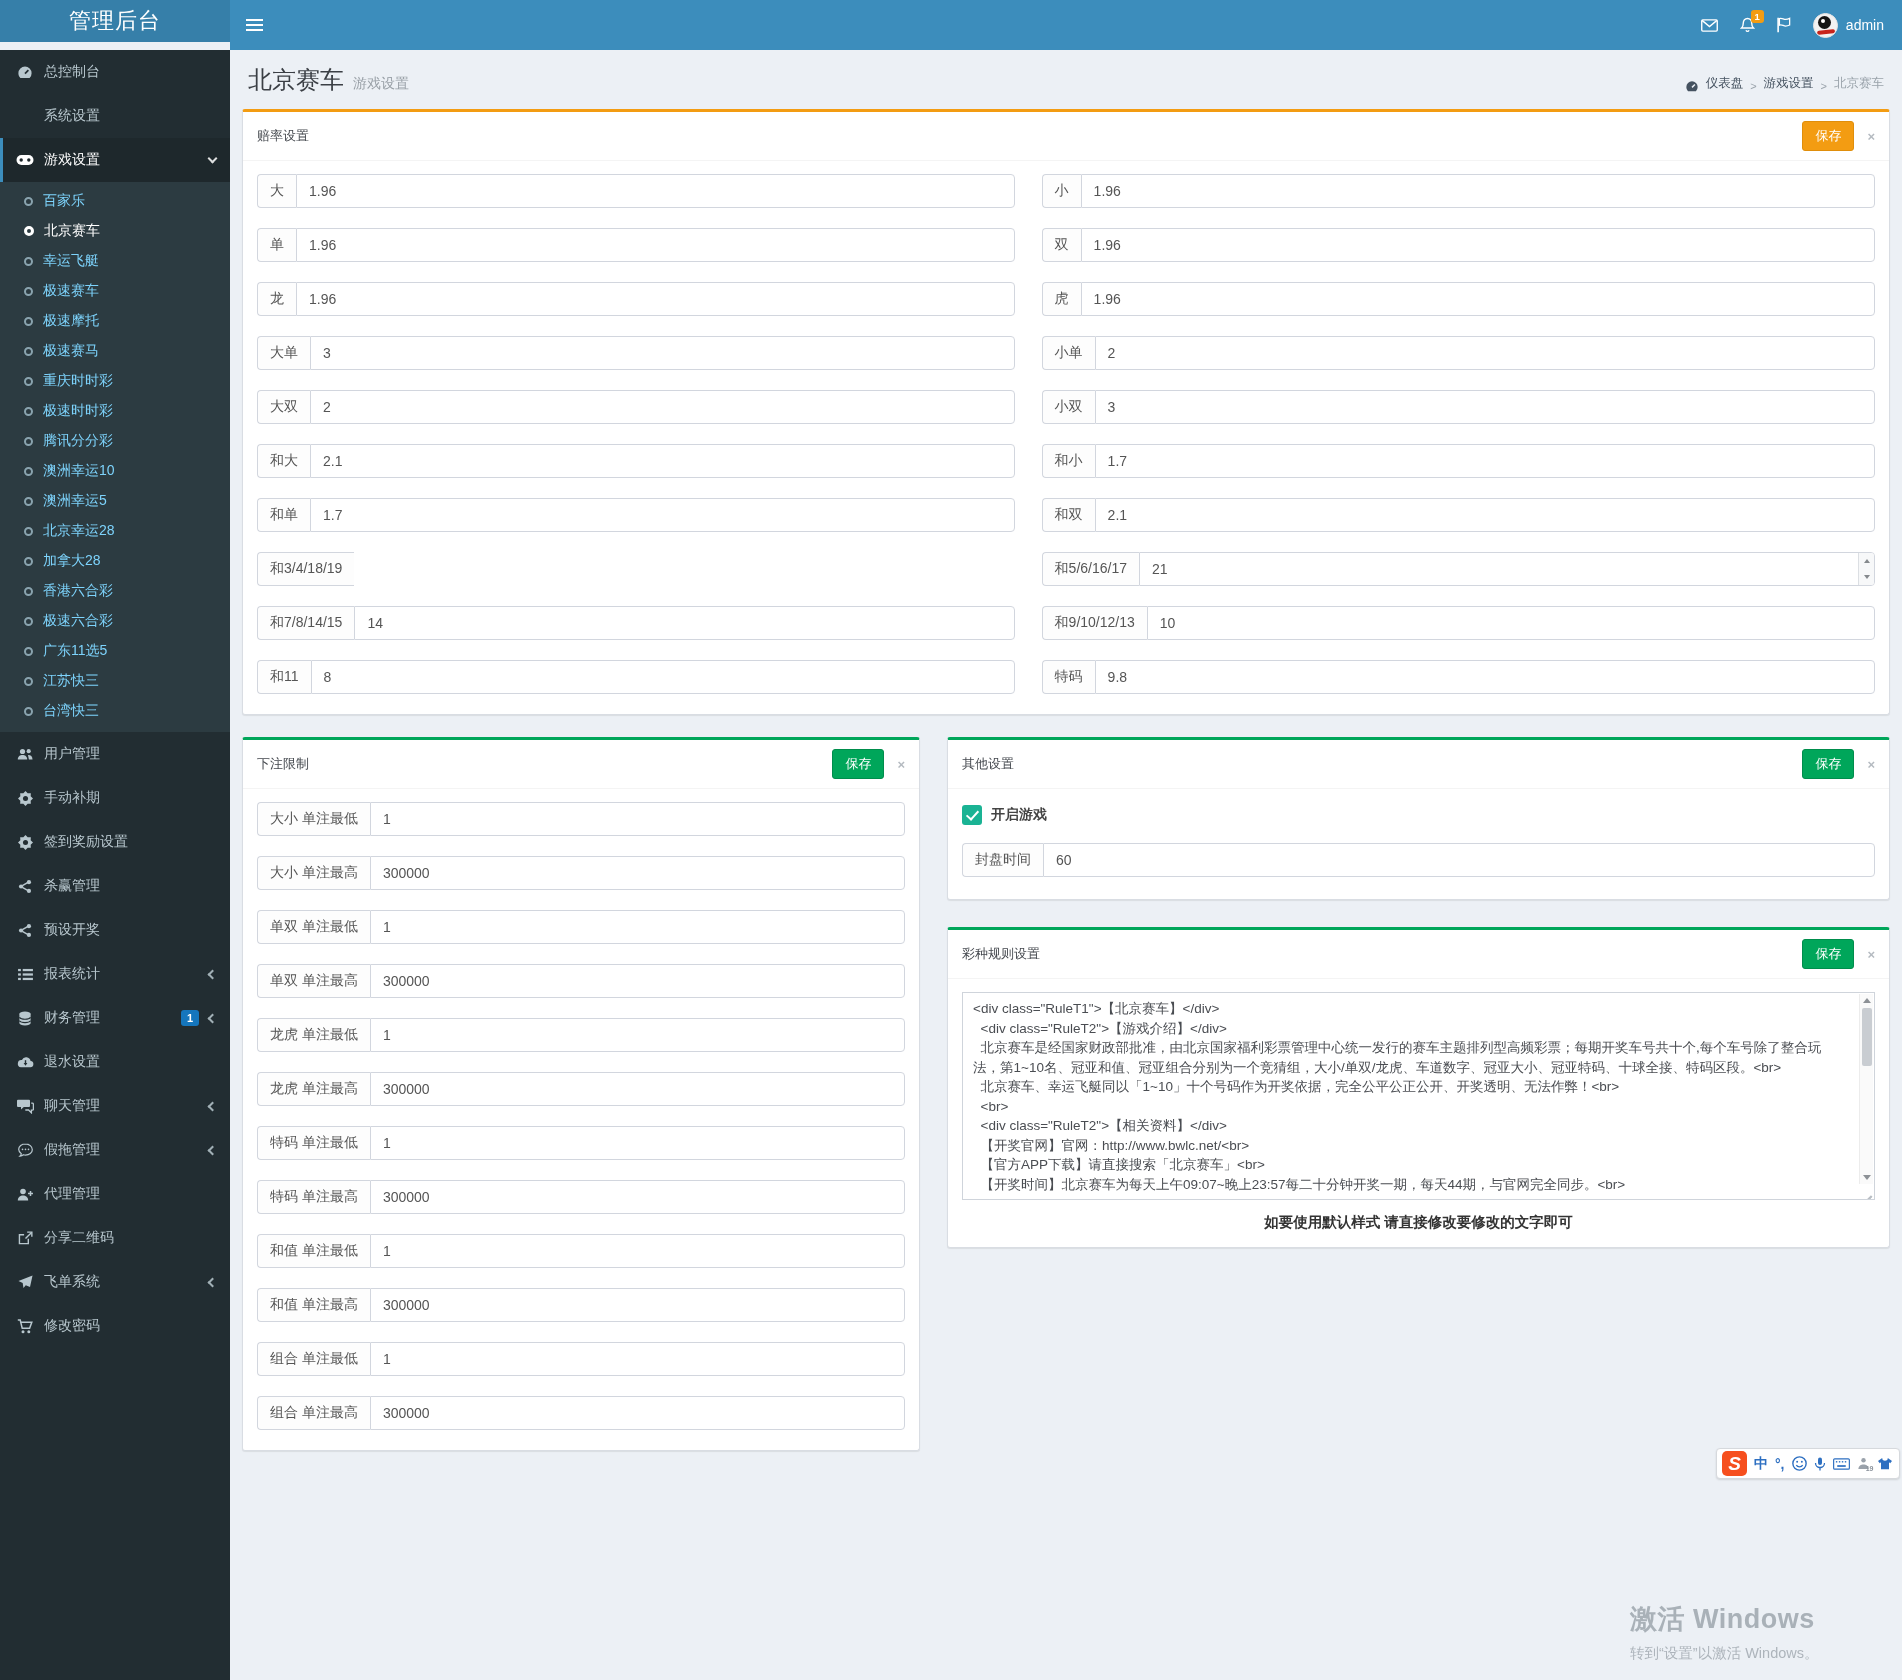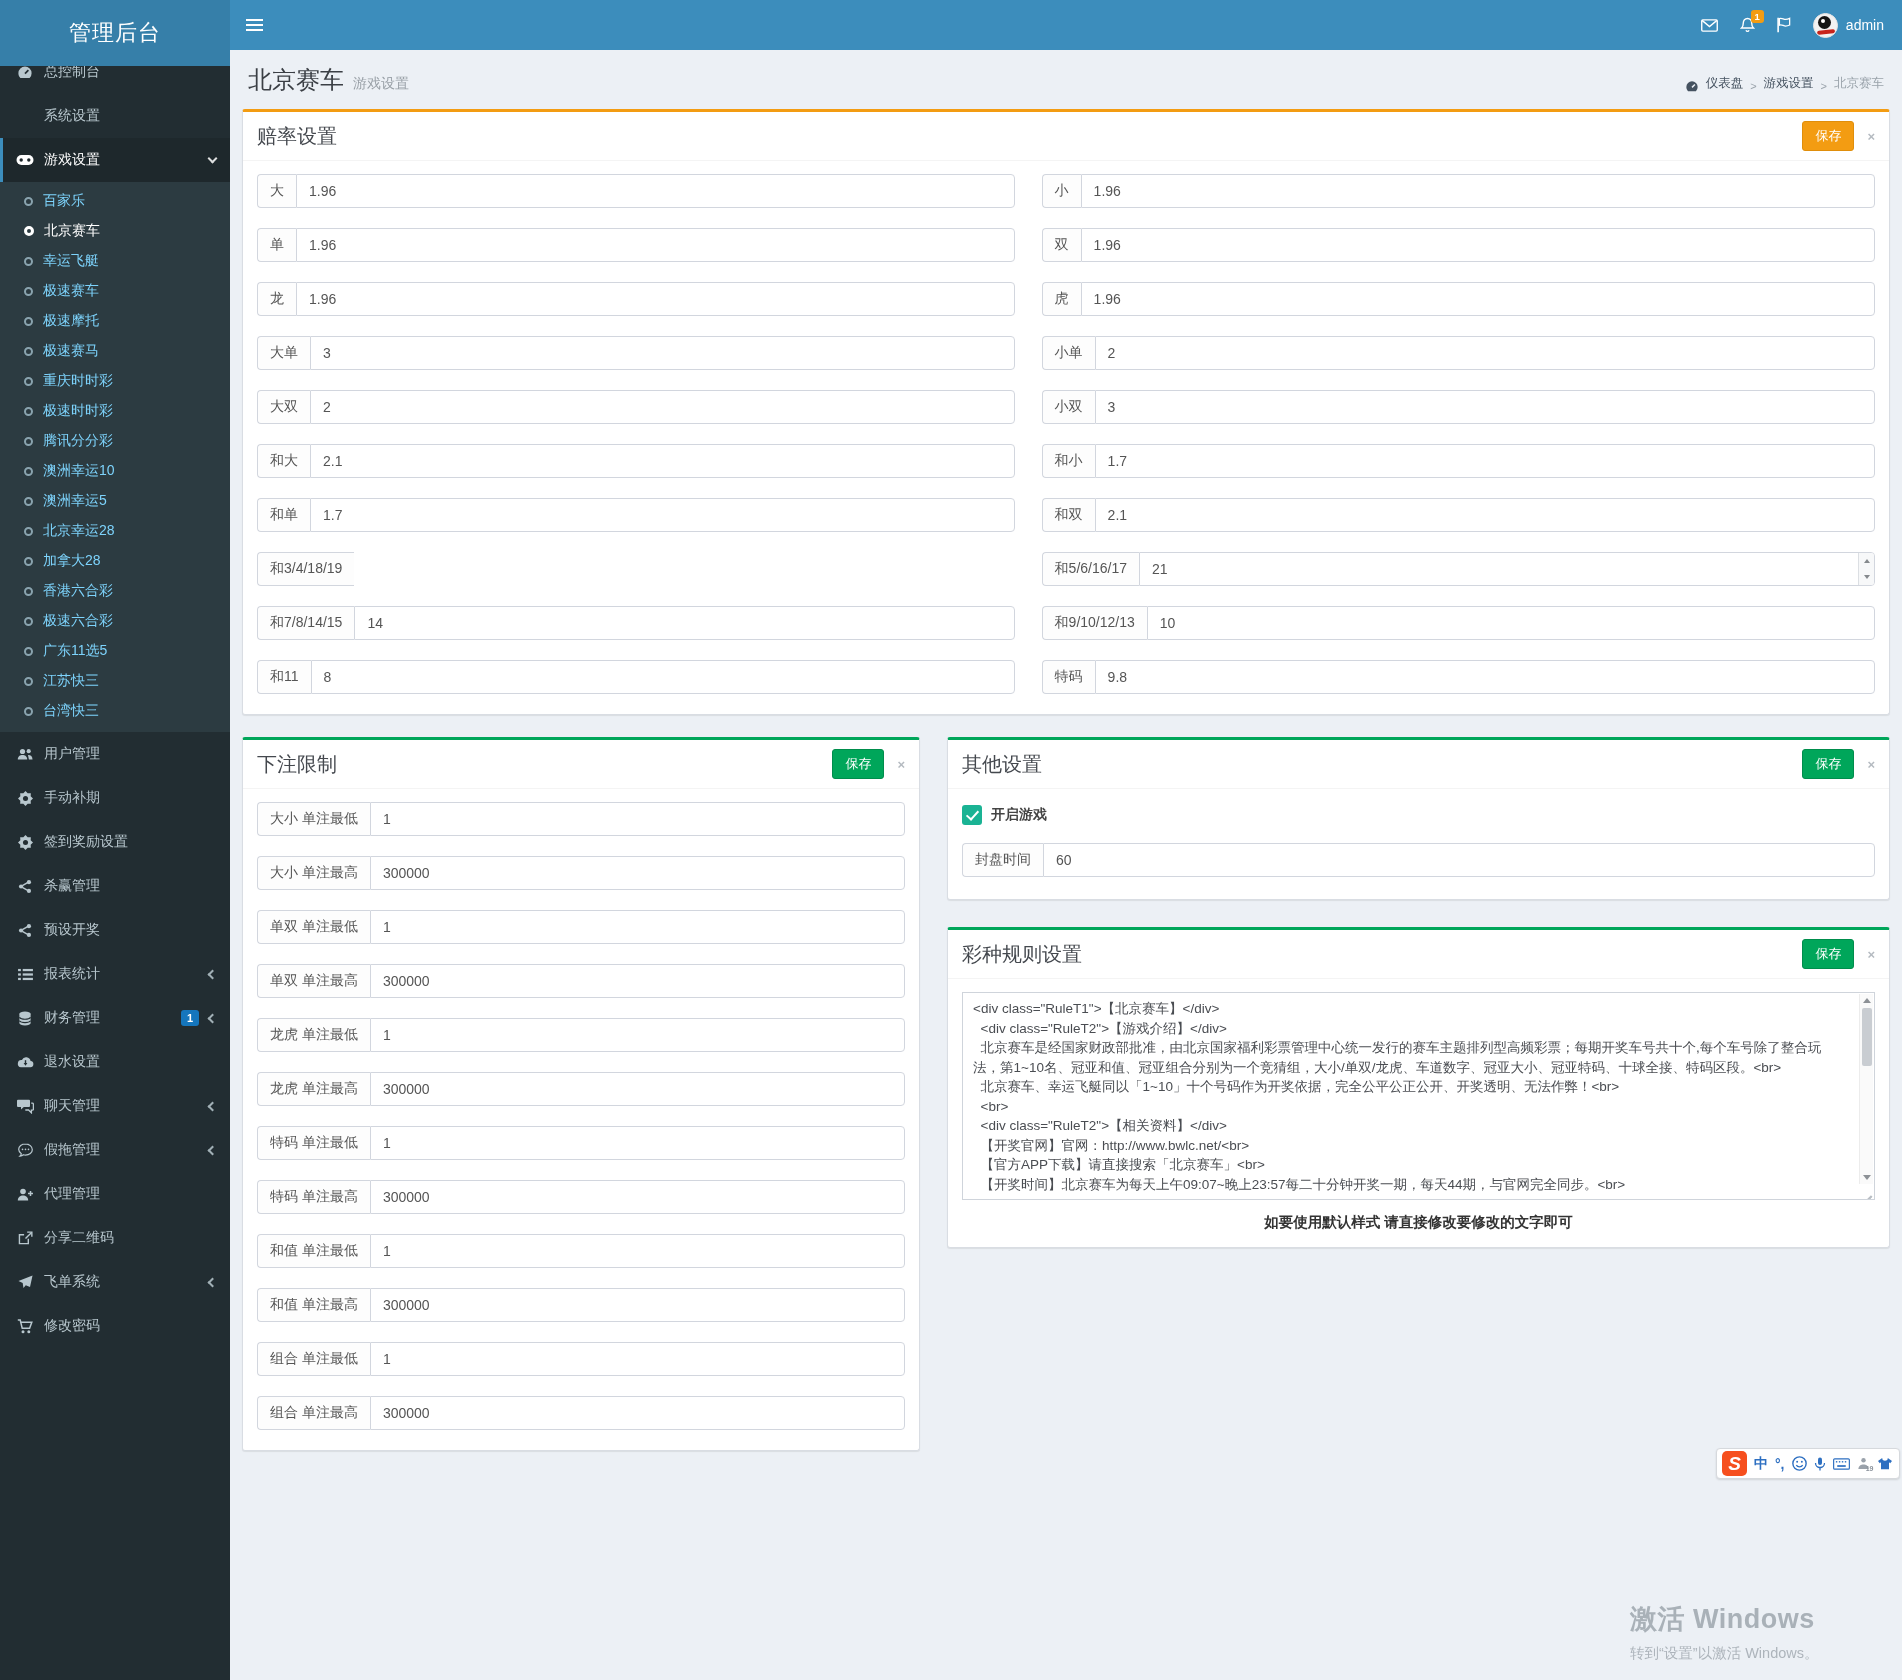--- a/index.html
+++ b/index.html
@@ -5,21 +5,21 @@
   * { box-sizing: border-box; }
   html,body { margin:0; padding:0; }
   body {
     width:1902px; height:1680px; position:relative; overflow:hidden;
     background:#ecf0f5; font-family:"Liberation Sans", sans-serif; color:#444;
   }
   svg { display:block; }
 
   
   .topbar { position:absolute; top:0; left:0; width:100%; height:50px; display:flex; z-index:20; }
-  .logo { width:230px; height:66px; background:#367fa9; color:#fff; font-size:22px;
+  .logo { width:230px; height:42px; background:#367fa9; color:#fff; font-size:22px;
           display:flex; align-items:center; justify-content:center; letter-spacing:1px; }
   .navbar { flex:1; background:#3c8dbc; display:flex; align-items:center; }
   .hamburger { padding:17px 16px; cursor:pointer; }
   .hamburger i { display:block; width:17px; height:2px; background:#fff; margin:3px 0; }
   .nav-right { margin-left:auto; display:flex; align-items:center; gap:22px; padding-right:18px; color:#fff; }
   .nav-icon { position:relative; color:#fff; }
   .nav-badge { position:absolute; top:-7px; right:-9px; background:#f39c12; color:#fff;
                font-size:9.5px; font-weight:bold; padding:1px 4px; border-radius:3px; line-height:11px; }
   .user-menu { display:flex; align-items:center; gap:8px; }
   .avatar { width:25px; height:25px; border-radius:50%; background:#f2f2f2; position:relative; overflow:hidden; border:1px solid #e5e5e5; }
@@ -58,21 +58,21 @@
   .breadcrumb .sep { color:#9aa3ab; font-size:11px; }
   .breadcrumb .current { color:#9aa3ab; }
   .breadcrumb .ico { color:#455260; }
 
   
   .box { background:#fff; border:1px solid #d9dde3; border-top-width:3px; border-radius:3px;
          box-shadow:0 1px 1px rgba(0,0,0,.08); margin-bottom:22px; }
   .box.orange { border-top-color:#f39c12; }
   .box.green  { border-top-color:#00a65a; }
   .box-header { display:flex; align-items:center; padding:9px 14px; border-bottom:1px solid #f4f4f4; }
-  .box-title { font-size:20px; color:#44484e; }
+  .box-title { font-size:13px; color:#44484e; }
   .box-tools { margin-left:auto; display:flex; align-items:center; gap:13px; }
   .btn-save { color:#fff; font-size:13px; padding:5px 12px; border-radius:3px; cursor:pointer; border:1px solid transparent; }
   .btn-save.orange { background:#f39c12; border-color:#e08e0b; }
   .btn-save.green  { background:#00a65a; border-color:#008d4c; }
   .close-x { color:#b4bac0; font-weight:bold; font-size:13px; cursor:pointer; }
   .box-body { padding:13px 14px 0; }
 
   .grid2 { display:grid; column-gap:27px; }
   .grid2.odds  { grid-template-columns:1fr 1.1fr; }
   .grid2.limits{ grid-template-columns:1fr; }

